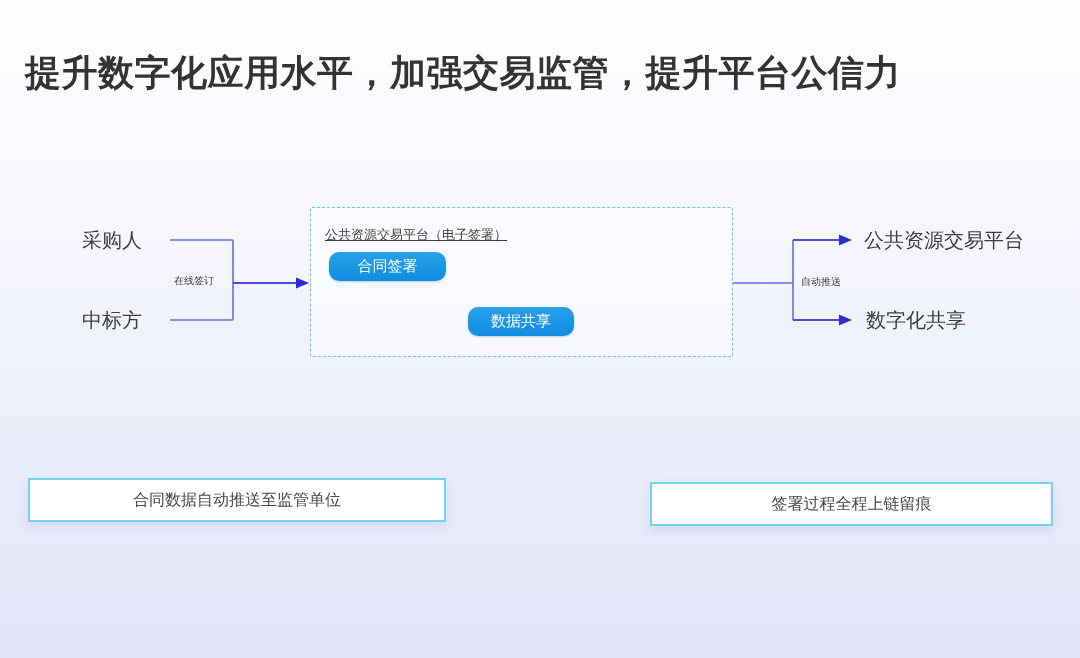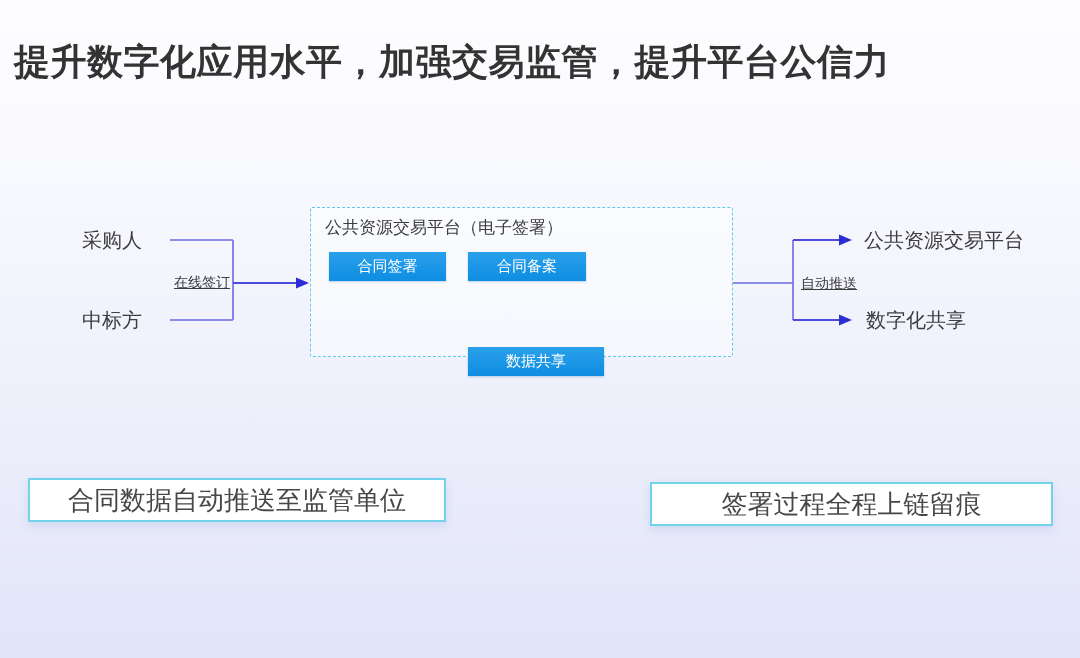--- a/index.html
+++ b/index.html
@@ -8,21 +8,21 @@
     width: 1080px;
     height: 658px;
     overflow: hidden;
     font-family: "Liberation Sans", "DejaVu Sans", sans-serif;
     background: linear-gradient(180deg, #fdfdff 0%, #f8f9fe 28%, #eef0fb 58%, #e2e5f9 100%);
   }
   .title {
     position: absolute;
     left: 14px;
     top: 38px;
-    margin: 0;
+    margin: 11px;
     font-size: 36px;
     font-weight: bold;
     color: #333333;
     white-space: nowrap;
     letter-spacing: 0.5px;
   }
   .connectors {
     position: absolute;
     left: 0; top: 0;
     width: 1080px; height: 658px;
@@ -34,70 +34,70 @@
     color: #3d3d3d;
     line-height: 28px;
     white-space: nowrap;
   }
   .n-purchaser { left: 82px;  top: 226px; }
   .n-bidder    { left: 82px;  top: 306px; }
   .n-platform  { left: 864px; top: 226px; }
   .n-regulator { left: 866px; top: 306px; }
   .edge-label {
     position: absolute;
-    font-size: 14px;
+    font-size: 10px;
     color: #3c3c3c;
     white-space: nowrap;
-    text-decoration: underline;
   }
   .lbl-online   { left: 174px; top: 274px; }
   .lbl-autopush { left: 801px; top: 275px; }
   .platform-box {
     position: absolute;
     left: 310px; top: 207px;
     width: 423px; height: 150px;
     border: 1px dashed #5fc9ea;
     border-radius: 2px;
     background: rgba(252, 254, 255, 0.6);
     box-sizing: border-box;
   }
   .platform-title {
     position: absolute;
-    left: 14px; top: 8px;
-    font-size: 17px;
+    left: 14px; top: 18px;
+    font-size: 13px;
     color: #3d3d3d;
     white-space: nowrap;
+    text-decoration: underline;
   }
   .chip {
     position: absolute;
     height: 29px;
     display: flex;
     align-items: center;
     justify-content: center;
     font-size: 15px;
     color: #ffffff;
     background: linear-gradient(180deg, #2aa0ea 0%, #0e8de2 100%);
-    border-radius: 0;
+    border-radius: 10px;
     box-shadow: 0 1px 2px rgba(0, 80, 160, 0.25);
     white-space: nowrap;
   }
   .c1 { left: 18px;  top: 44px;  width: 117px; }
   .c2 { left: 157px; top: 44px;  width: 118px; }
   .c3 { left: 290px; top: 44px;  width: 118px; }
   .c4 { left: 18px;  top: 99px;  width: 117px; }
-  .c5 { left: 157px; top: 99px;  width: 136px; margin-top: 40px; }
+  .c5 { left: 157px; top: 99px;  width: 106px; }
   .feature {
     position: absolute;
     height: 40px;
     background: #ffffff;
     border: 2px solid #73d2ec;
     display: flex;
     align-items: center;
     justify-content: center;
-    font-size: 26px;
+    font-size: 16px;
     color: #474747;
     box-shadow: 0 4px 9px rgba(130, 150, 210, 0.22);
     white-space: nowrap;
   }
   .f1 { left: 28px;  top: 478px; width: 414px; }
   .f2 { left: 650px; top: 454px; width: 399px; margin-top: 28px; }
   .f3 { left: 28px;  top: 577px; width: 415px; }
   .f4 { left: 652px; top: 577px; width: 397px; }
 </style>
 </head>
@@ -124,21 +124,20 @@
     <polygon points="839,314.5 852,320 839,325.5" fill="#2d2dd6"></polygon>
   </svg>
 
   <div class="node n-purchaser">采购人</div>
   <div class="node n-bidder">中标方</div>
   <div class="edge-label lbl-online">在线签订</div>
 
   <div class="platform-box">
     <div class="platform-title">公共资源交易平台（电子签署）</div>
     <div class="chip c1">合同签署</div>
-    <div class="chip c2">合同备案</div>
     <div class="chip c5">数据共享</div>
   </div>
 
   <div class="edge-label lbl-autopush">自动推送</div>
   <div class="node n-platform">公共资源交易平台</div>
   <div class="node n-regulator">数字化共享</div>
 
   <div class="feature f1">合同数据自动推送至监管单位</div>
   <div class="feature f2">签署过程全程上链留痕</div>
 

